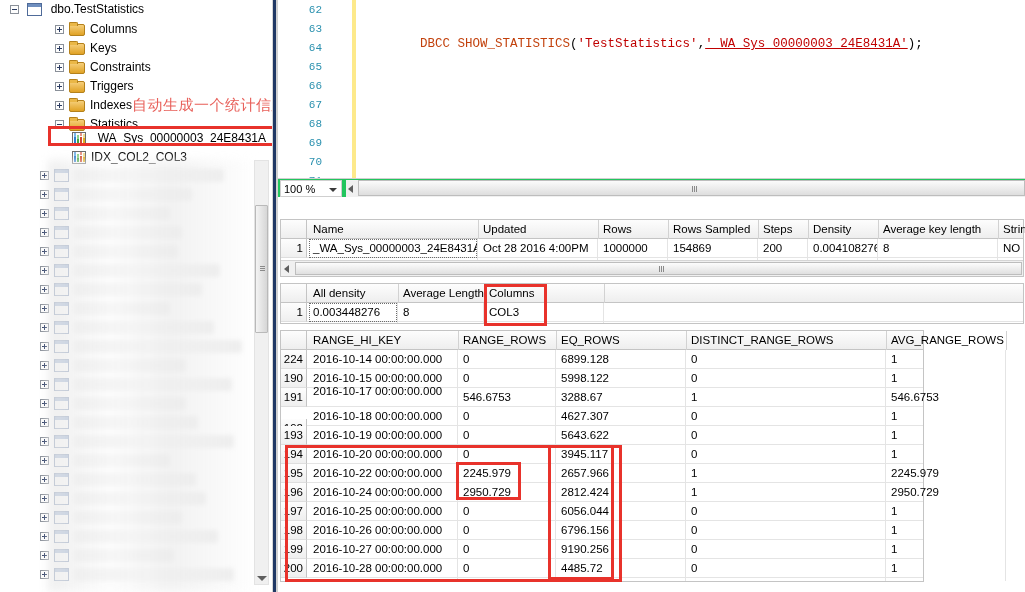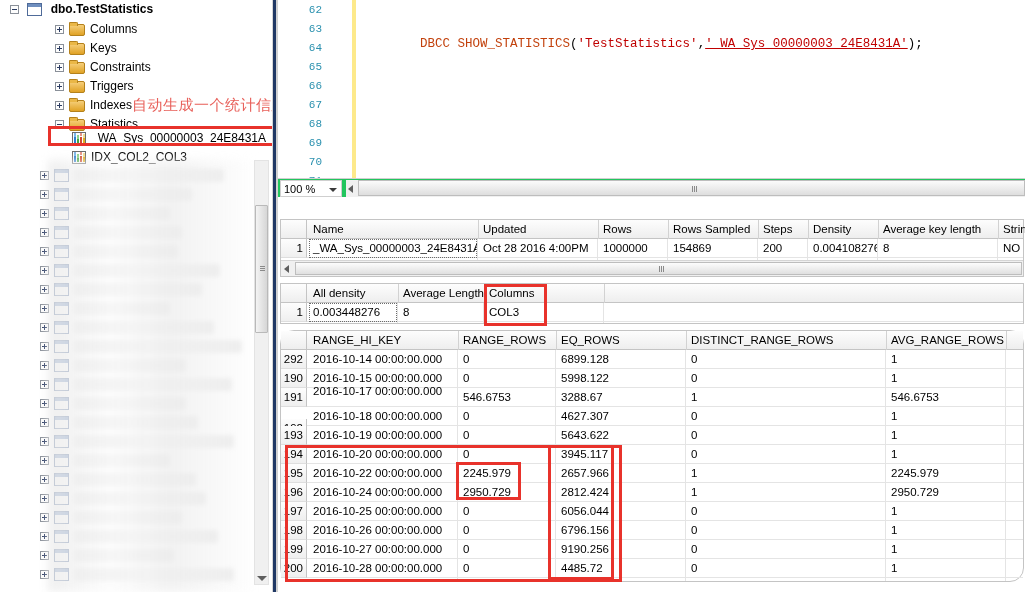--- a/index.html
+++ b/index.html
@@ -263,21 +263,21 @@
     color:#e8605a; font-size:15px; white-space:nowrap; letter-spacing:.5px;
   }
 </style>
 </head>
 <body>
 
 <div id="root">
 
   <div id="explorer">
 
-    <div class="tree-row ind-root" style="top:0;position:absolute;left:0;right:0;font-weight:bold;">
+    <div class="tree-row ind-root" style="top:0;position:absolute;left:0;right:0;">
       <span class="expander"></span>
       <span class="ico ico-table"></span>
       <span>dbo.TestStatistics</span>
     </div>
 
     <div id="folder-list">
         <div class="tree-row ind1" style="position: absolute; left: 0px; right: 0px; top: 20px;"><span class="expander plus"></span><span class="ico ico-folder"></span><span>Columns</span></div>
         <div class="tree-row ind1" style="position: absolute; left: 0px; right: 0px; top: 39px;"><span class="expander plus"></span><span class="ico ico-folder"></span><span>Keys</span></div>
         <div class="tree-row ind1" style="position: absolute; left: 0px; right: 0px; top: 58px;"><span class="expander plus"></span><span class="ico ico-folder"></span><span>Constraints</span></div>
         <div class="tree-row ind1" style="position: absolute; left: 0px; right: 0px; top: 77px;"><span class="expander plus"></span><span class="ico ico-folder"></span><span>Triggers</span></div>
@@ -417,33 +417,33 @@
           <div class="g-row" style="top: 19px;"></div>
           <div class="g-cell g-sel-dotted" style="left: 28px; width: 88px; top: 19px;">0.003448276</div>
           <div class="g-cell" style="left: 118px; width: 84px; top: 19px;">8</div>
           <div class="g-cell" style="left: 204px; width: 118px; top: 19px;">COL3</div>
           <div class="colsep" style="left: 116px;"></div>
           <div class="colsep" style="left: 202px;"></div>
           <div class="colsep" style="left: 322px;"></div>
         </div>
     </div>
 
-    <div class="grid" id="grid3" style="left:2px; top:330px; width:744px; height:252px;border-radius:14px;">
+    <div class="grid" id="grid3" style="left:2px; top:330px; width:644px; height:252px;">
       <div class="g-head">
         <div id="g3-head" style="position:absolute;left:0;top:0;right:0;height:19px;">
             <div style="position: absolute; left: 0px; top: 0px; width: 26px; height: 19px; border-right: 1px solid rgb(196, 196, 196);"></div>
             <div class="g-cell" style="left: 28px; width: 150px; top: 0px;">RANGE_HI_KEY</div>
             <div class="g-cell" style="left: 178px; width: 98px; top: 0px;">RANGE_ROWS</div>
             <div class="g-cell" style="left: 406px; width: 200px; top: 0px;">DISTINCT_RANGE_ROWS</div>
             <div class="g-cell" style="left: 276px; width: 130px; top: 0px;">EQ_ROWS</div>
             <div class="g-cell" style="left: 606px; width: 120px; top: 0px;">AVG_RANGE_ROWS</div>
           </div>
       </div>
       <div id="g3-body">
-          <div class="g-rowhdr" style="top: 19px;">292</div>
+          <div class="g-rowhdr" style="top: 19px;">224</div>
           <div class="g-row" style="top: 19px;"></div>
           <div class="g-cell" style="left: 28px; width: 148px; top: 19px;">2016-10-14 00:00:00.000</div>
           <div class="g-cell" style="left: 178px; width: 96px; top: 19px;">0</div>
           <div class="g-cell" style="left: 276px; width: 128px; top: 19px;">6899.128</div>
           <div class="g-cell" style="left: 406px; width: 198px; top: 19px;">0</div>
           <div class="g-cell" style="left: 606px; width: 118px; top: 19px;">1</div>
           <div class="g-rowhdr" style="top: 38px;">190</div>
           <div class="g-row" style="top: 38px;"></div>
           <div class="g-cell" style="left: 28px; width: 148px; top: 38px;">2016-10-15 00:00:00.000</div>
           <div class="g-cell" style="left: 178px; width: 96px; top: 38px;">0</div>

